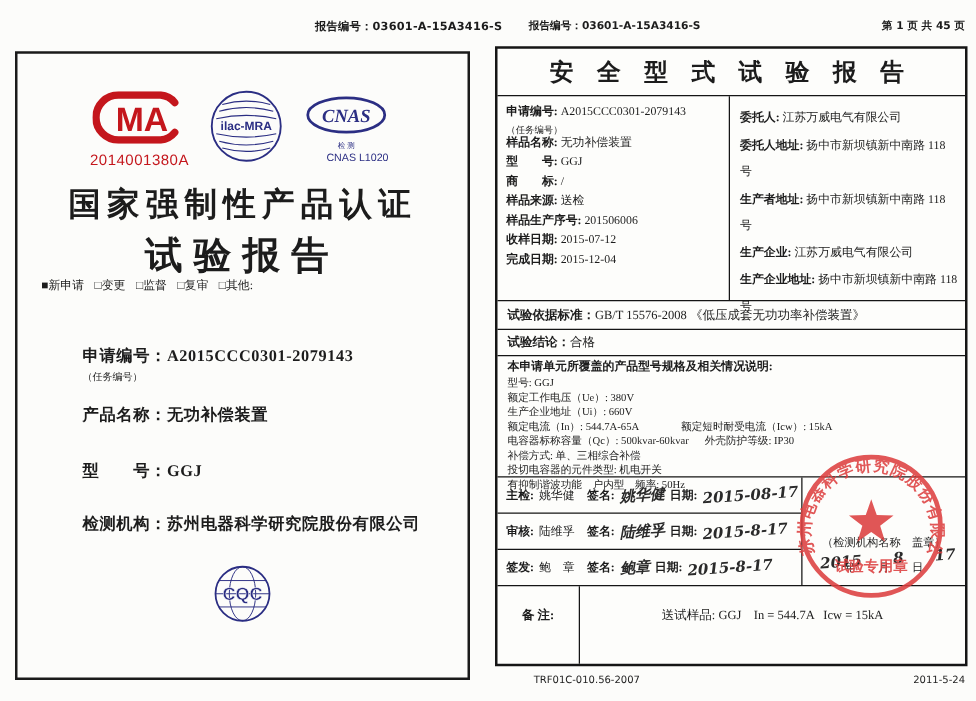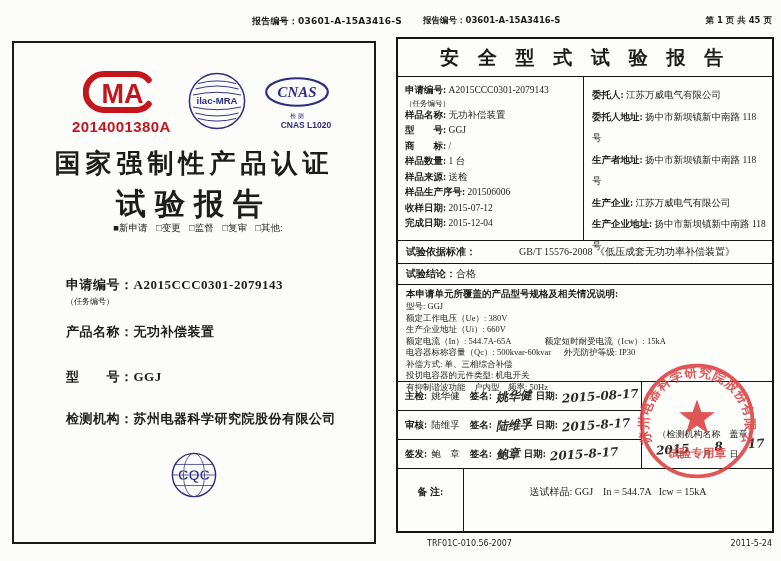--- a/index.html
+++ b/index.html
@@ -11,31 +11,31 @@
     color: #1c1c1c;
   }
   .abs { position: absolute; }
 
   
   .lp-report-no { left: 252px; top: 15px; font-size: 9px; font-weight: 700;
     font-family: "DejaVu Sans", sans-serif; letter-spacing: 0.2px; }
   .lp-box { left: 12px; top: 41px; width: 364px; height: 503px; border: 2px solid #1a1a1a; }
   .lp-logos { left: 58px; top: 28px; display: flex; align-items: center; gap: 16px; position: absolute; }
   .cma-wrap { text-align: center; }
-  .cma-number { color: #c4161c; font-size: 15px; font-weight: 700;
+  .cma-number { color: #c4161c; font-size: 12px; font-weight: 400;
     font-family: "Liberation Sans", sans-serif; margin-top: 1px; letter-spacing: 0.4px; }
   .cnas-wrap { text-align: center; }
   .cnas-sub { color: #2b2e83; font-size: 6px; line-height: 7px; margin-top: 1px; }
-  .cnas-number { color: #2b2e83; font-size: 8.5px; font-weight: 700;
+  .cnas-number { color: #2b2e83; font-size: 8.5px; font-weight: 400;
     font-family: "Liberation Sans", sans-serif; margin-left: 18px; }
   .lp-title1 { left: 0; top: 103px; width: 100%; text-align: center;
     font-size: 26px; font-weight: 700; letter-spacing: 5px; }
   .lp-title2 { left: 0; top: 141px; width: 100%; text-align: center;
     font-size: 30px; font-weight: 700; letter-spacing: 9px; }
-  .lp-checks { left: 4px; top: 179px; width: 100%; text-align: center; font-size: 9.5px; }
+  .lp-checks { left: 16px; top: 179px; width: 100%; text-align: left; font-size: 9.5px; }
   .lp-checks .chk { margin: 0 3px; white-space: nowrap; }
   .lp-field { left: 52px; font-size: 13px; font-weight: 600; letter-spacing: 0.5px; }
   .lp-field-note { left: 52px; font-size: 8px; font-weight: 400; }
   .lp-cqc { left: 50%; transform: translateX(-50%); top: 408px; }
 
   
   .rp { left: 393px; top: 0; width: 388px; height: 561px; }
   .rp-report-no { left: 30px; top: 15px; font-size: 8.5px; font-weight: 700;
     font-family: "DejaVu Sans", sans-serif; }
   .rp-page-info { right: 9px; top: 15px; font-size: 8.5px; font-weight: 700;
@@ -47,21 +47,21 @@
     font-size: 19px; font-weight: 700; letter-spacing: 7px; }
   .rt-info { height: 164px; display: flex; border-bottom: 1px solid #151515; }
   .rt-info-left { width: 186px; border-right: 1px solid #151515; padding: 6px 4px 2px 7px;
     font-size: 9.5px; }
   .rt-info-left .irow { line-height: 15.5px; white-space: nowrap; }
   .rt-info-left .inote { font-size: 7.5px; line-height: 9px; }
   .rt-info-right { flex: 1; padding: 8px 4px 2px 8px; font-size: 9.5px; }
   .rt-info-right .irow { line-height: 21.5px; }
   .ilabel { font-weight: 600; }
   .rt-standard { height: 23px; border-bottom: 1px solid #151515; display: flex;
-    align-items: center; padding-left: 8px; font-size: 10px; gap: 43px; }
+    align-items: center; padding-left: 8px; font-size: 10px; }
   .rt-conclusion { height: 21px; border-bottom: 1px solid #151515; display: flex;
     align-items: center; padding-left: 8px; font-size: 10px; }
   .rt-coverage { height: 97px; border-bottom: 1px solid #151515; padding: 3px 6px 12px 8px; }
   .cov-title { font-size: 9.5px; font-weight: 600; line-height: 13px; }
   .spec-line { font-size: 8.5px; line-height: 11.5px; white-space: pre; }
   .rt-sign { height: 87px; display: flex; border-bottom: 1px solid #151515; }
   .rt-sign-left { width: 244px; border-right: 1px solid #151515; display: flex; flex-direction: column; }
   .sig-row { flex: 1; display: flex; align-items: center; padding-left: 7px;
     font-size: 9.5px; gap: 4px; }
   .sig-row + .sig-row { border-top: 1px solid #151515; }
@@ -172,21 +172,20 @@
 
       <div class="rt-title">安 全 型 式 试 验 报 告</div>
 
       <div class="rt-info">
         <div class="rt-info-left">
           <div class="irow"><span class="ilabel">申请编号:</span> <span>A2015CCC0301-2079143</span></div>
           <div class="inote">（任务编号）</div>
           <div class="irow"><span class="ilabel">样品名称:</span> <span>无功补偿装置</span></div>
           <div class="irow"><span class="ilabel">型　　号:</span> <span>GGJ</span></div>
           <div class="irow"><span class="ilabel">商　　标:</span> <span>/</span></div>
-          <div class="irow"><span class="ilabel">样品数量:</span> <span>1 台</span></div>
           <div class="irow"><span class="ilabel">样品来源:</span> <span>送检</span></div>
           <div class="irow"><span class="ilabel">样品生产序号:</span> <span>201506006</span></div>
           <div class="irow"><span class="ilabel">收样日期:</span> <span>2015-07-12</span></div>
           <div class="irow"><span class="ilabel">完成日期:</span> <span>2015-12-04</span></div>
         </div>
         <div class="rt-info-right">
           <div class="irow"><span class="ilabel">委托人:</span> <span>江苏万威电气有限公司</span></div>
           <div class="irow"><span class="ilabel">委托人地址:</span> <span>扬中市新坝镇新中南路 118 号</span></div>
           <div class="irow"><span class="ilabel">生产者地址:</span> <span>扬中市新坝镇新中南路 118 号</span></div>
           <div class="irow"><span class="ilabel">生产企业:</span> <span>江苏万威电气有限公司</span></div>

